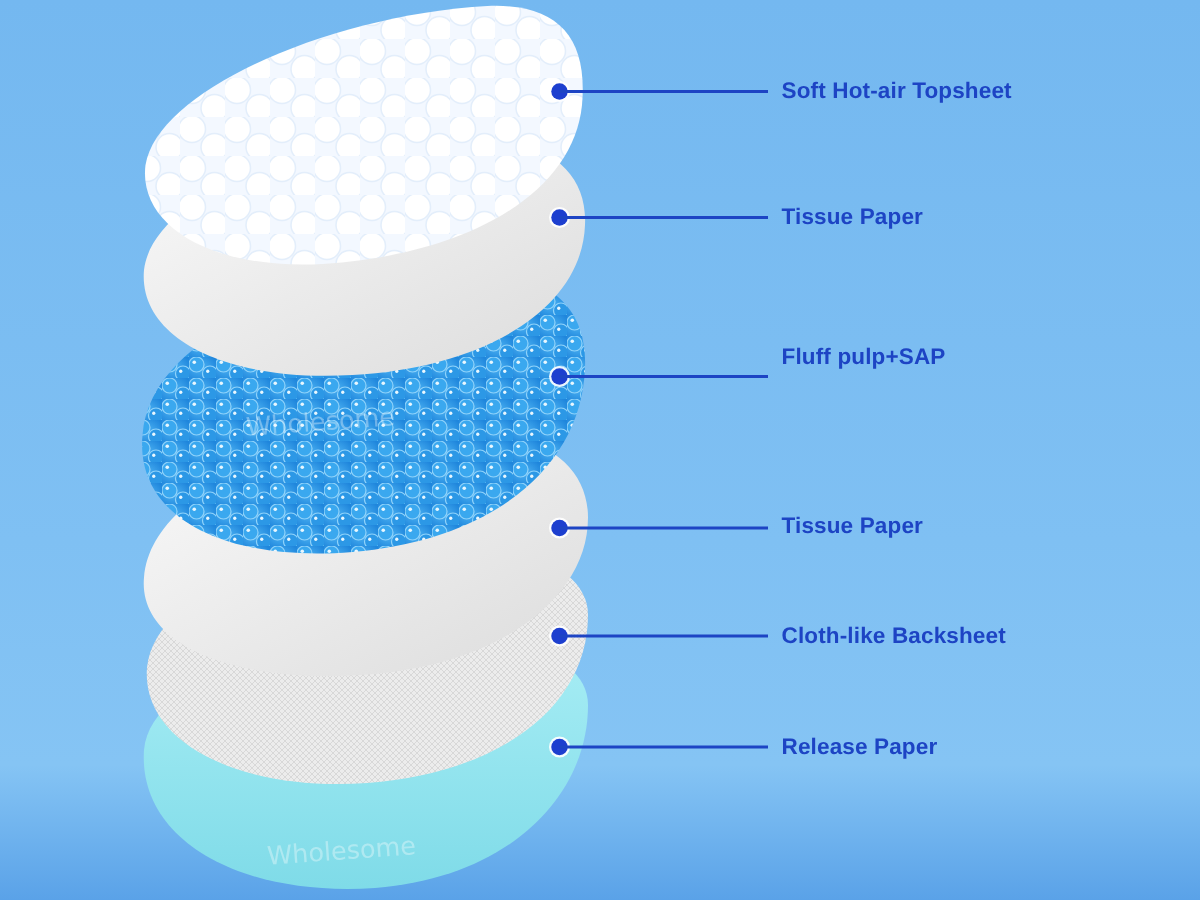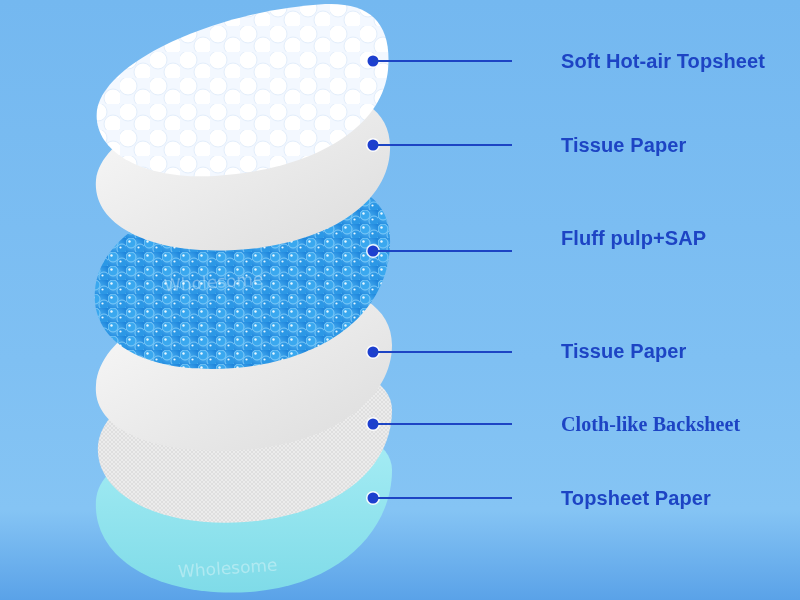--- a/index.html
+++ b/index.html
@@ -4,24 +4,23 @@
   <style>
     html, body { margin: 0; padding: 0; }
     body {
       width: 800px; height: 600px; overflow: hidden; position: relative;
       background: linear-gradient(180deg, #74b8f0 0%, #7fc0f3 60%, #85c4f4 85%, #5aa2e8 100%);
       font-family: "Liberation Sans", "DejaVu Sans", sans-serif;
     }
     .stage { position: absolute; left: 0; top: 0; width: 800px; height: 600px; }
     .layers { position: absolute; left: 0; top: 0; width: 800px; height: 600px; }
     .label {
-      position: absolute; left: 521px; font-weight: 700; font-size: 20px;
+      position: absolute; left: 521px; font-weight: 700; font-size: 15px;
       color: #1d44c4; white-space: nowrap; transform: translateY(-50%);
       letter-spacing: 0.1px;
-      margin-left: 40px;
     }
     .leader {
       position: absolute; left: 373px; width: 139px; height: 2px; background: #1d44c4;
       transform: translateY(-50%);
     }
     .dot {
       position: absolute; width: 11px; height: 11px; border-radius: 50%;
       background: #1d3fcf; transform: translate(-50%, -50%);
       box-shadow: 0 0 0 1.5px rgba(255,255,255,0.9);
     }
@@ -105,18 +104,18 @@
   <div class="dot" style="left:373px; top:251px;"></div>
   <div class="leader" style="top:251px;"></div>
   <div class="label" style="top:238px;">Fluff pulp+SAP</div>
 
   <div class="dot" style="left:373px; top:352px;"></div>
   <div class="leader" style="top:352px;"></div>
   <div class="label" style="top:351px;">Tissue Paper</div>
 
   <div class="dot" style="left:373px; top:424px;"></div>
   <div class="leader" style="top:424px;"></div>
-  <div class="label" style="top:424px;font-family:Liberation Serif, serif;">Cloth-like Backsheet</div>
+  <div class="label" style="top:424px;">Cloth-like Backsheet</div>
 
   <div class="dot" style="left:373px; top:498px;"></div>
   <div class="leader" style="top:498px;"></div>
-  <div class="label" style="top:498px;">Topsheet Paper</div>
+  <div class="label" style="top:498px;">Release Paper</div>
 </div>
 
 </body></html>

